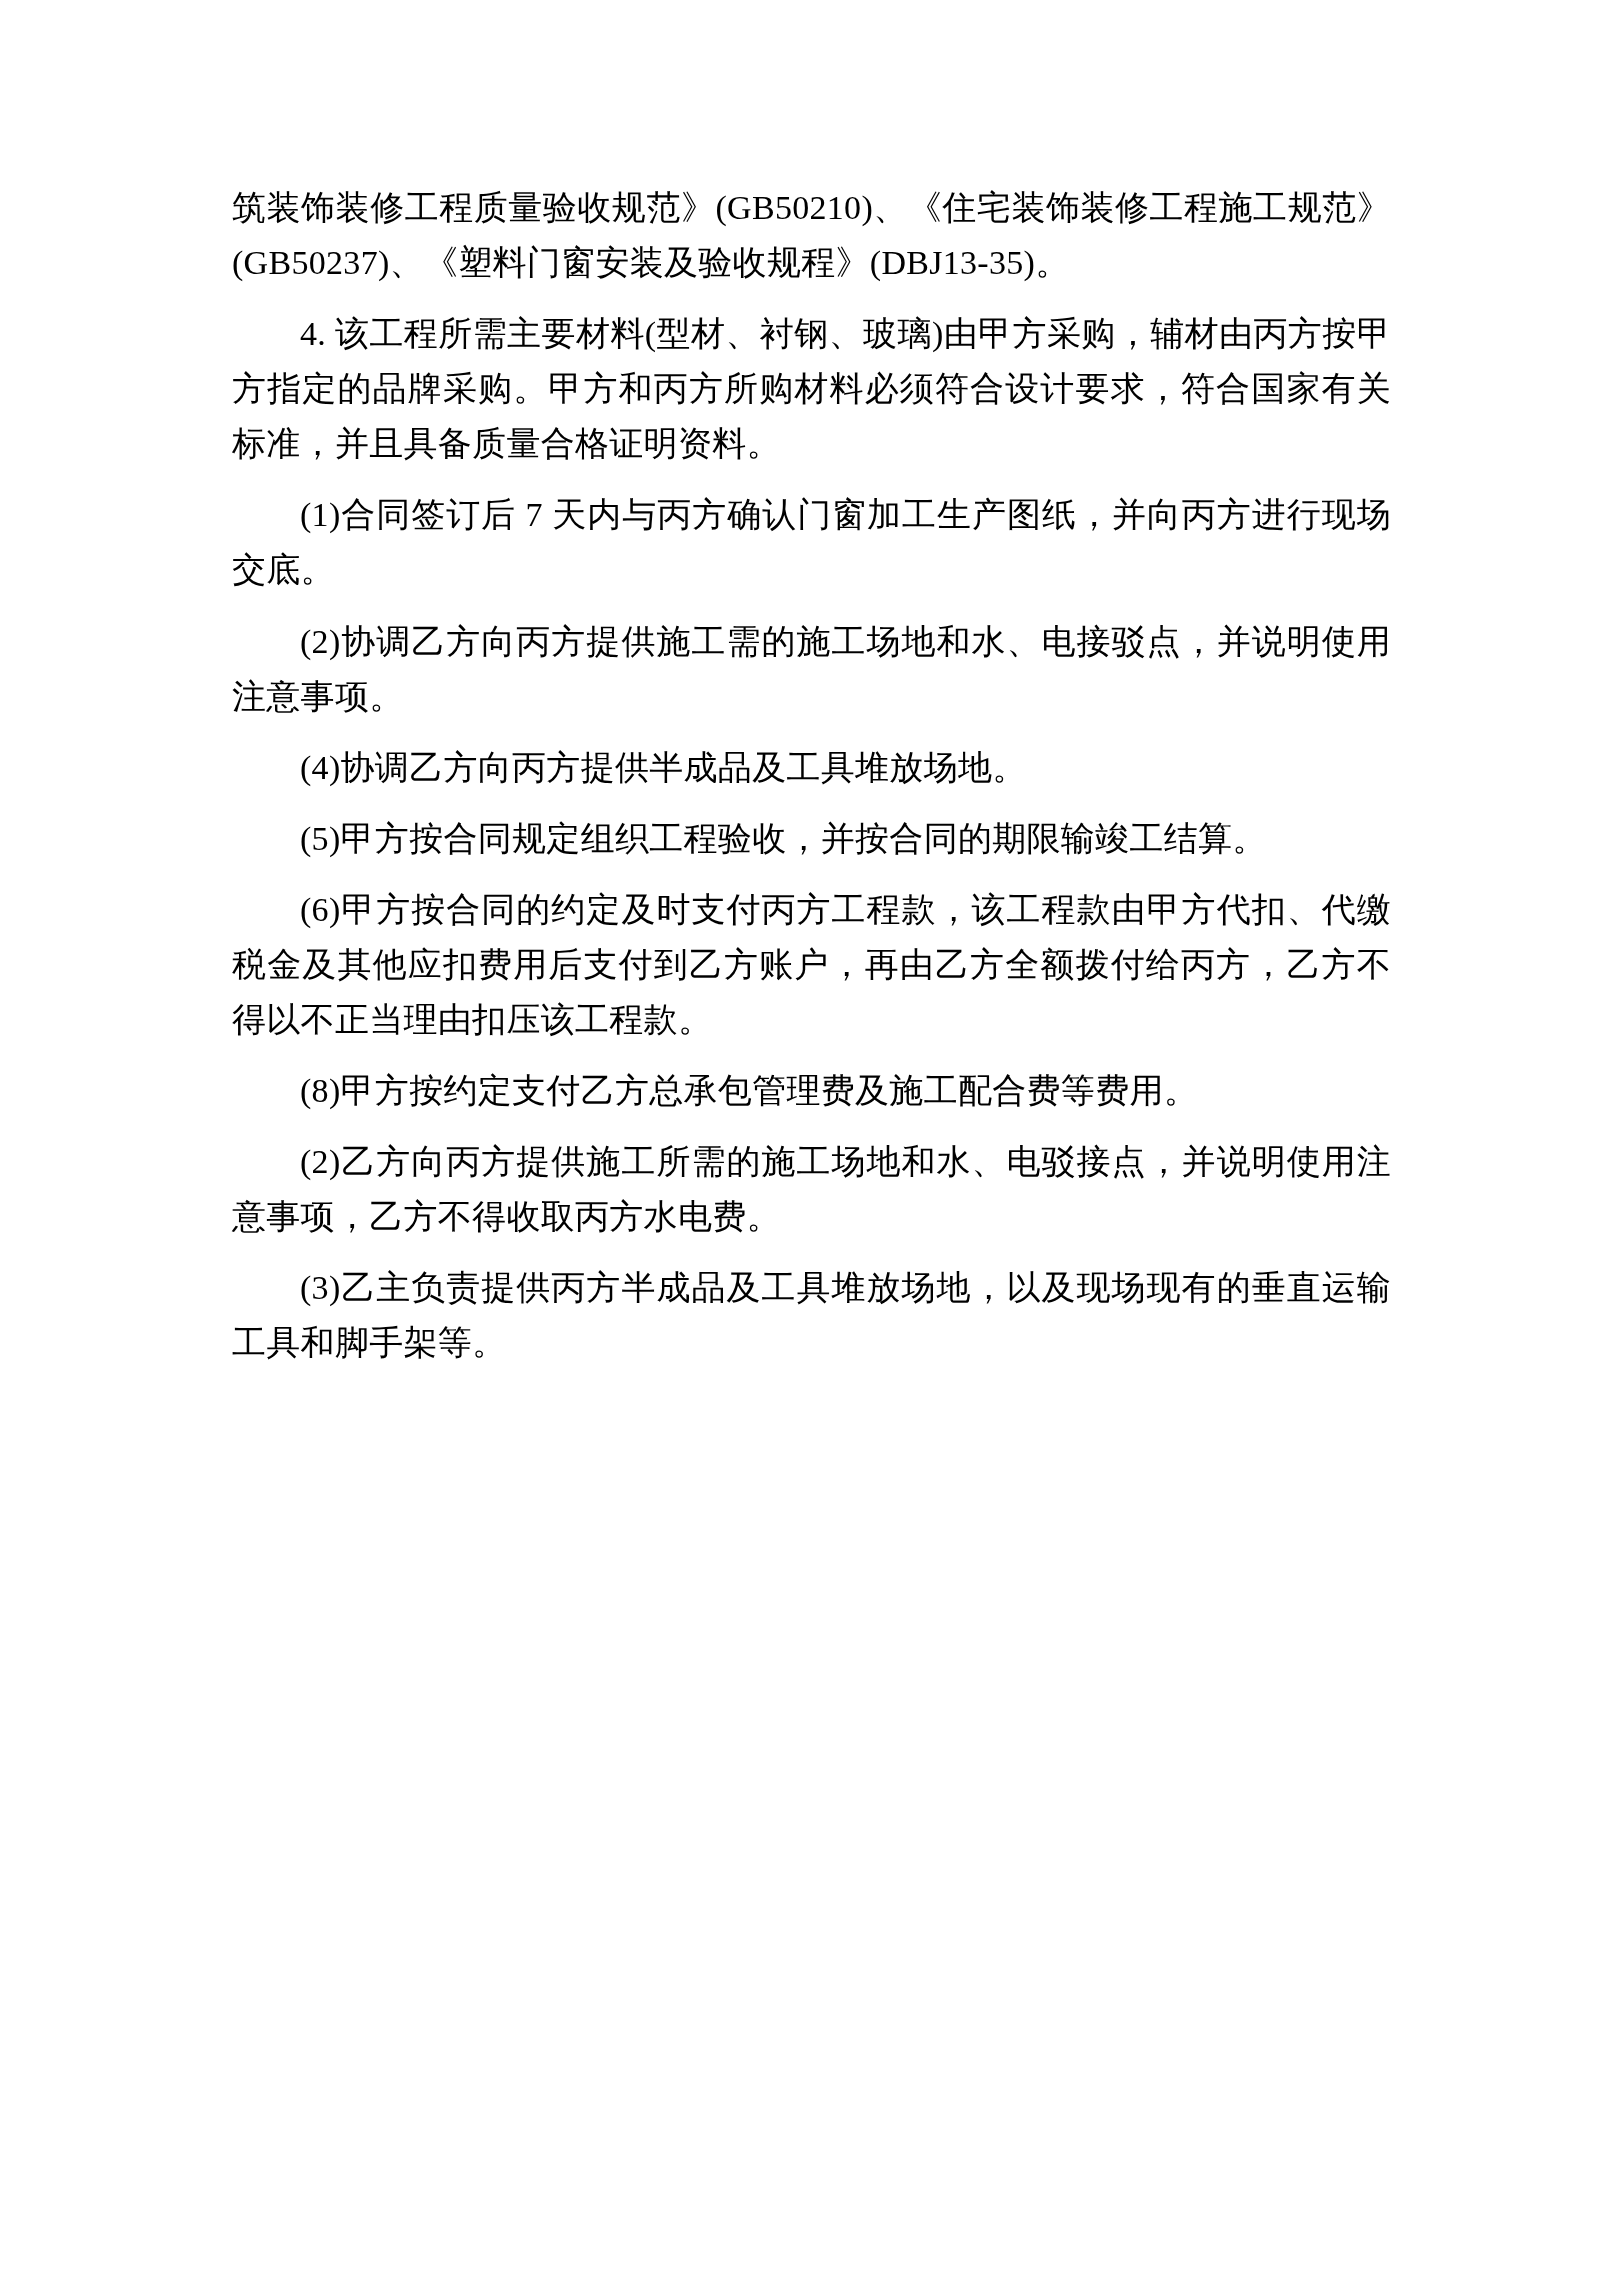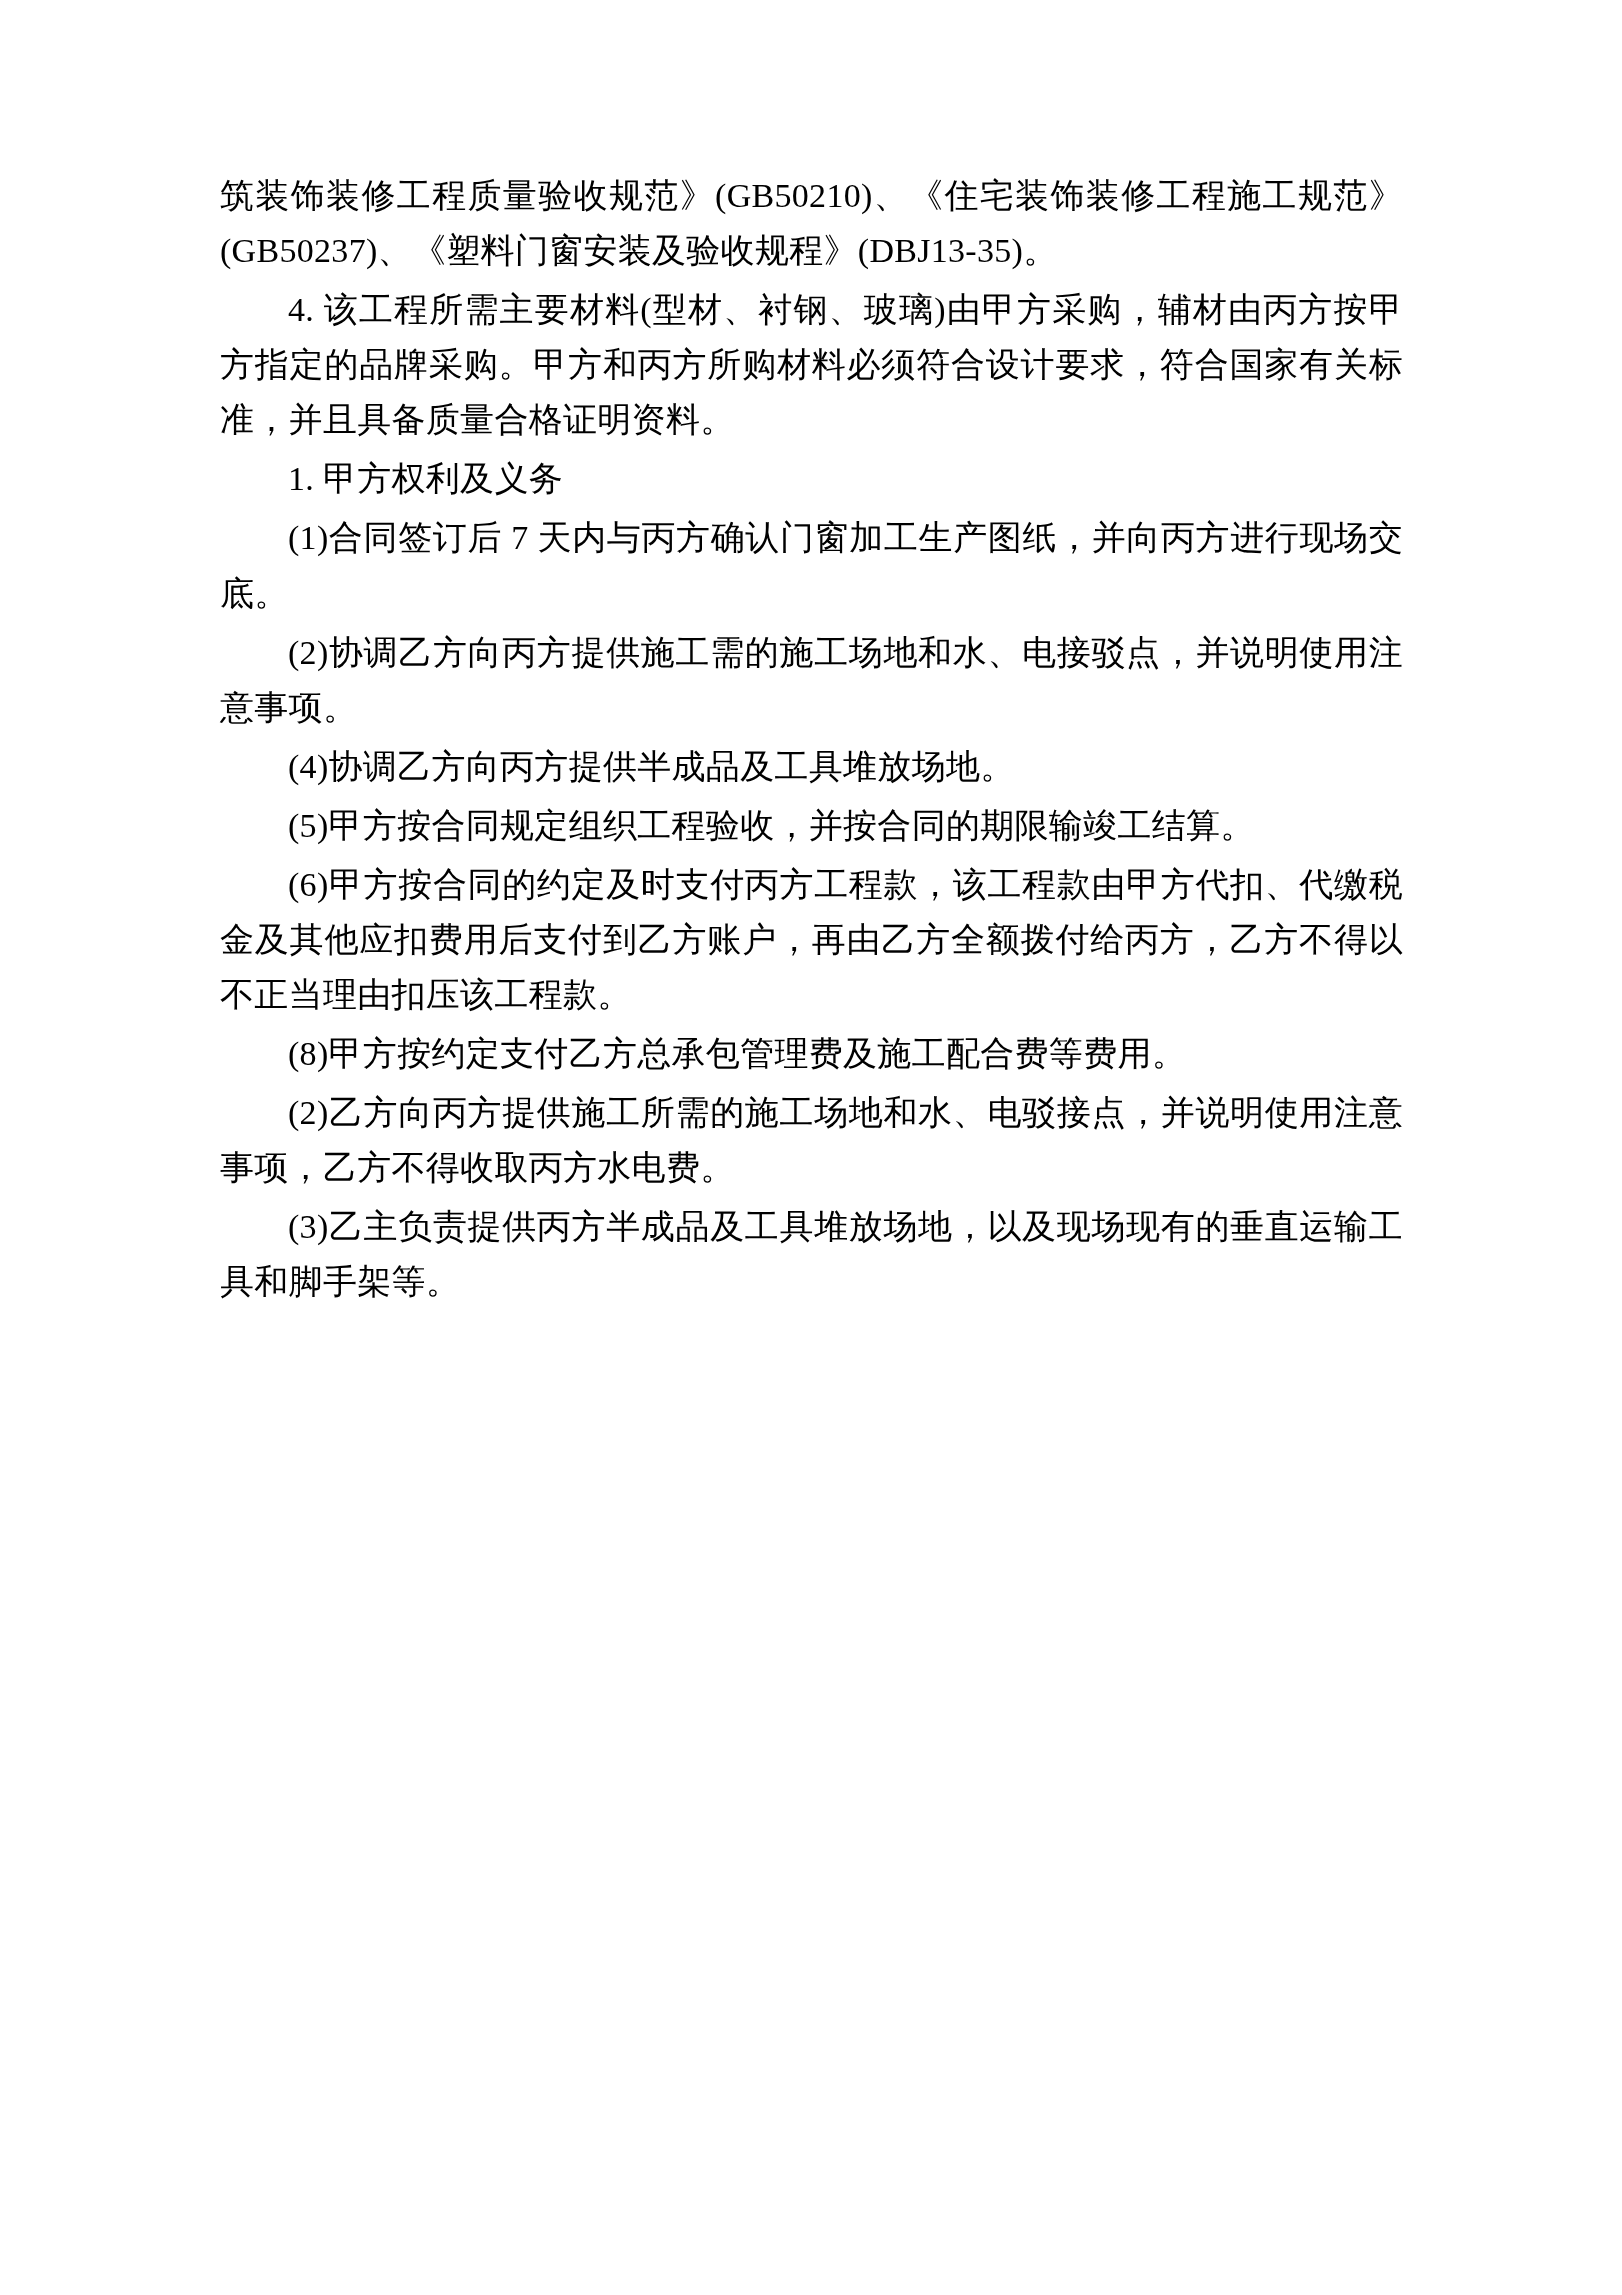--- a/index.html
+++ b/index.html
@@ -22,41 +22,40 @@
     padding: 164px 216px 0 216px;
   }
   .doc-body {
     font-size: 34px;
     line-height: 1.62;
     text-align: justify;
     text-justify: inter-ideograph;
     letter-spacing: 0.3px;
   }
   p {
-    margin: 4px;
+    margin: 16px;
     padding: 0;
   }
   .para {
     text-indent: 0;
   }
   .indent {
     text-indent: 68px;
   }
   .heading {
     text-indent: 68px;
   }
 </style>
 </head>
 <body>
 
 <div class="page">
   <div class="doc-body">
     <p class="para">筑装饰装修工程质量验收规范》(GB50210)、《住宅装饰装修工程施工规范》(GB50237)、《塑料门窗安装及验收规程》(DBJ13-35)。</p>
     <p class="para indent">4. 该工程所需主要材料(型材、衬钢、玻璃)由甲方采购，辅材由丙方按甲方指定的品牌采购。甲方和丙方所购材料必须符合设计要求，符合国家有关标准，并且具备质量合格证明资料。</p>
-    <p class="para heading">1. 甲方权利及义务</p>
     <p class="para indent">(1)合同签订后 7 天内与丙方确认门窗加工生产图纸，并向丙方进行现场交底。</p>
     <p class="para indent">(2)协调乙方向丙方提供施工需的施工场地和水、电接驳点，并说明使用注意事项。</p>
     <p class="para indent">(4)协调乙方向丙方提供半成品及工具堆放场地。</p>
     <p class="para indent">(5)甲方按合同规定组织工程验收，并按合同的期限输竣工结算。</p>
     <p class="para indent">(6)甲方按合同的约定及时支付丙方工程款，该工程款由甲方代扣、代缴税金及其他应扣费用后支付到乙方账户，再由乙方全额拨付给丙方，乙方不得以不正当理由扣压该工程款。</p>
     <p class="para indent">(8)甲方按约定支付乙方总承包管理费及施工配合费等费用。</p>
     <p class="para indent">(2)乙方向丙方提供施工所需的施工场地和水、电驳接点，并说明使用注意事项，乙方不得收取丙方水电费。</p>
     <p class="para indent">(3)乙主负责提供丙方半成品及工具堆放场地，以及现场现有的垂直运输工具和脚手架等。</p>
   </div>
 </div>

